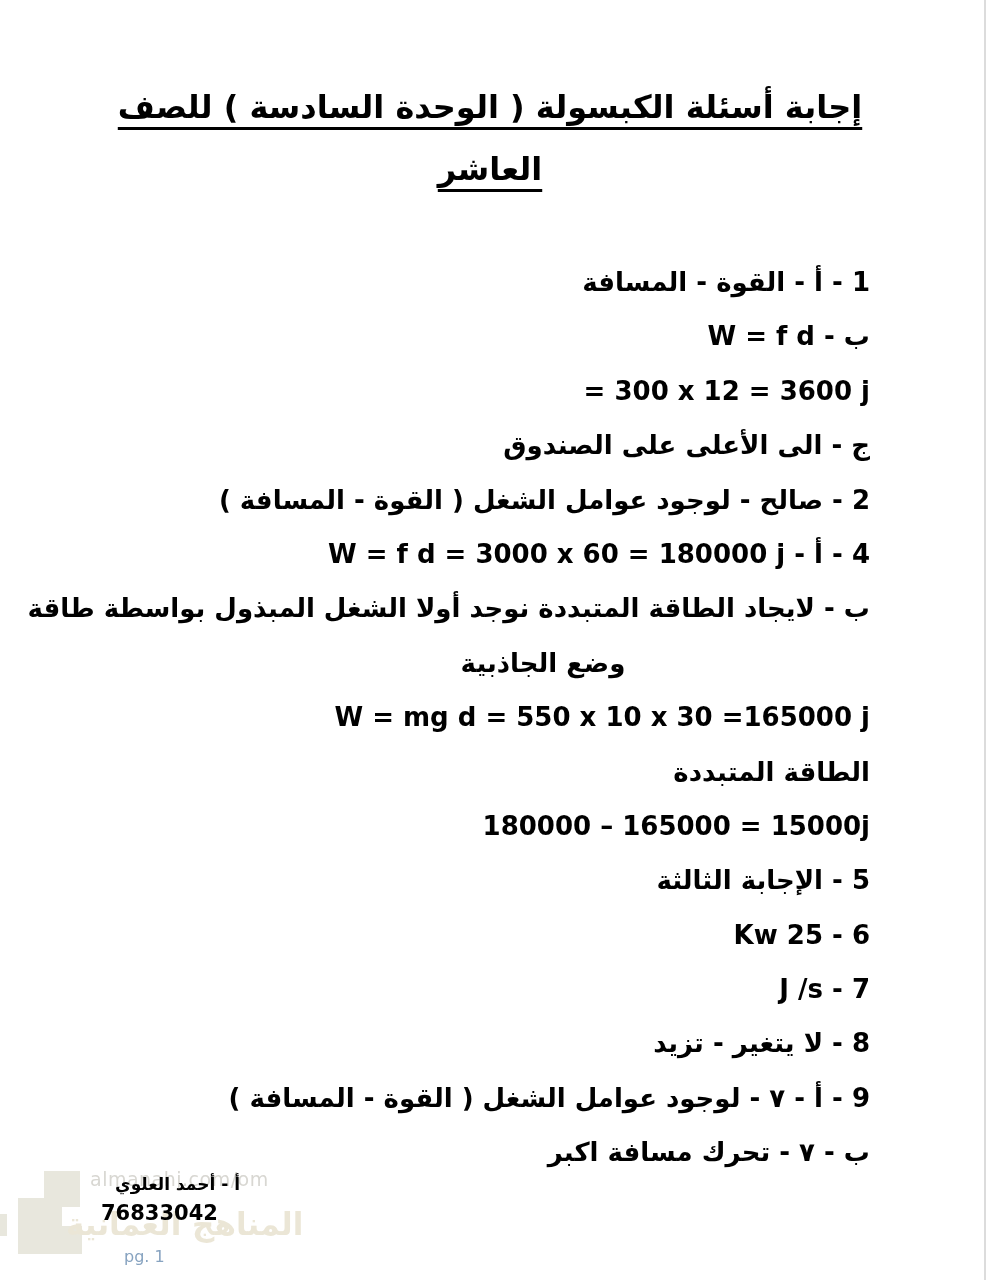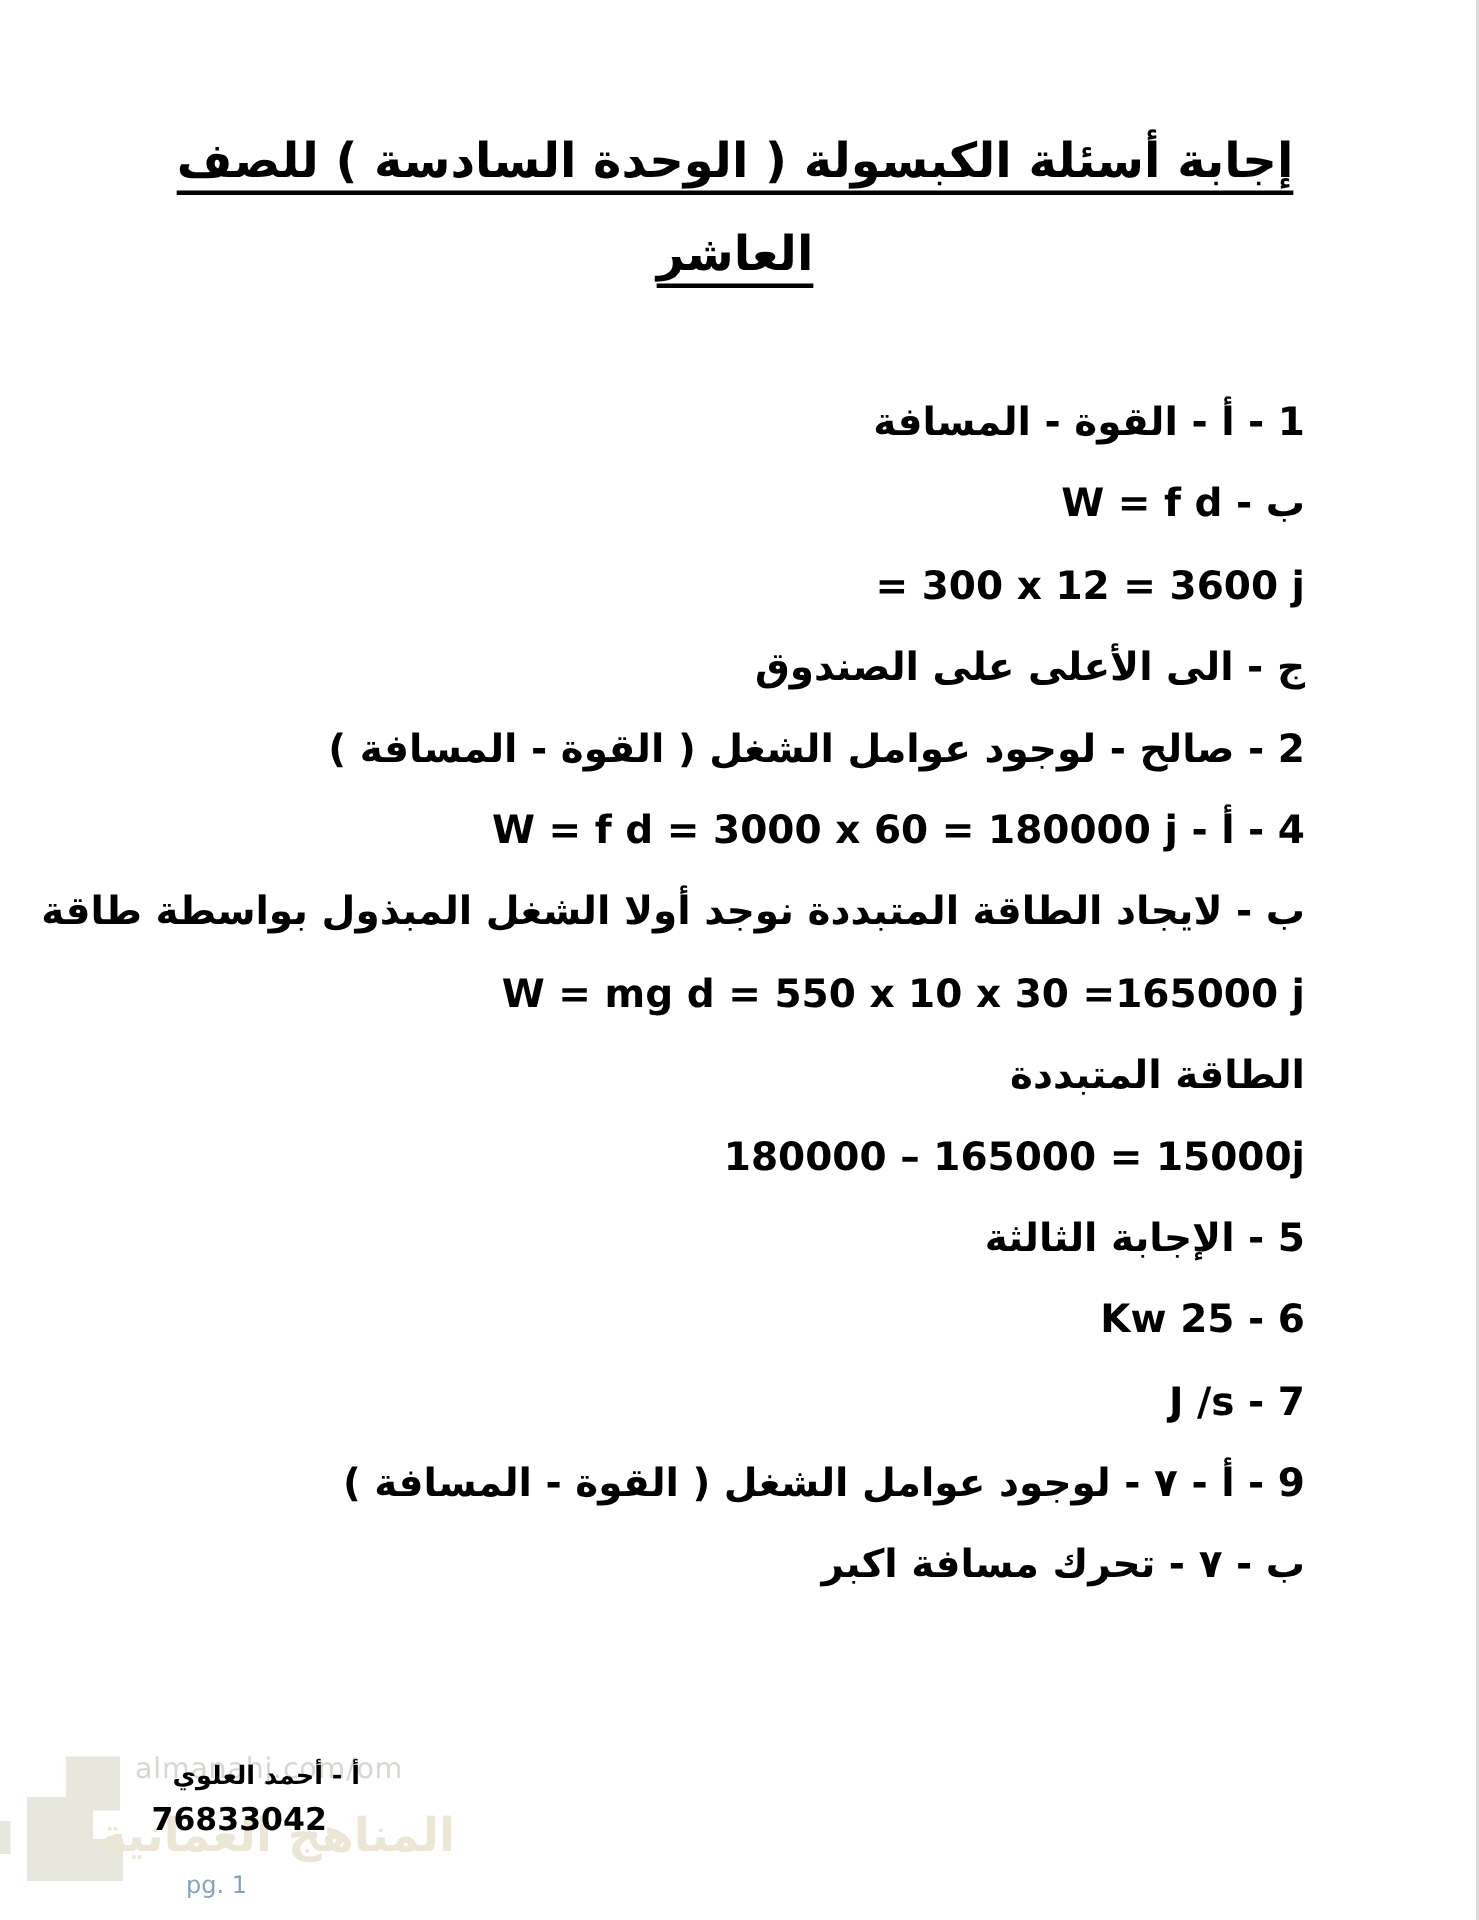--- a/index.html
+++ b/index.html
@@ -79,26 +79,28 @@
   </div>
 
   <div class="content">
     <div class="line">1 - أ -  القوة - المسافة</div>
     <div class="line">ب - W = f d</div>
     <div class="line ltr">= 300 x 12 = 3600 j</div>
     <div class="line">ج - الى الأعلى على الصندوق</div>
     <div class="line">2 - صالح - لوجود عوامل الشغل ( القوة - المسافة )</div>
     <div class="line">4 - أ - W = f d  = 3000 x 60 = 180000 j</div>
     <div class="line">ب - لايجاد الطاقة المتبددة نوجد أولا الشغل المبذول بواسطة طاقة</div>
+    <div class="line centered-a">وضع الجاذبية</div>
     <div class="line ltr centered-b">W = mg d = 550 x 10 x 30 =165000 j</div>
     <div class="line">الطاقة المتبددة</div>
     <div class="line ltr">180000 – 165000 = 15000j</div>
     <div class="line">5 - الإجابة الثالثة</div>
     <div class="line">6 - 25 Kw</div>
     <div class="line">7 - J /s</div>
+    <div class="line">8 - لا يتغير - تزيد</div>
     <div class="line">9 - أ - ٧ - لوجود عوامل الشغل ( القوة - المسافة )</div>
     <div class="line">ب - ٧ - تحرك مسافة اكبر</div>
   </div>
 
   <div class="wm-block blk1"></div>
   <div class="wm-block blk2"></div>
   <div class="wm-block blk3"></div>
   <div class="wm-block blk4"></div>
   <div class="wm-site">almanahj.com/om</div>
   <div class="wm-arabic">المناهج العمانية</div>

